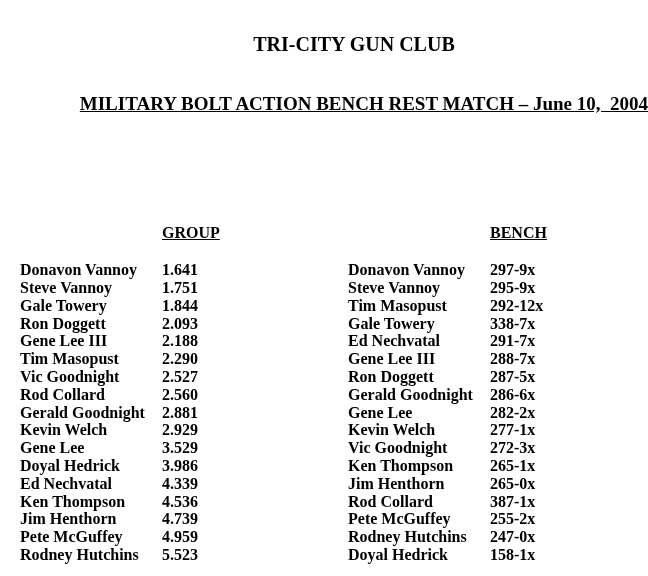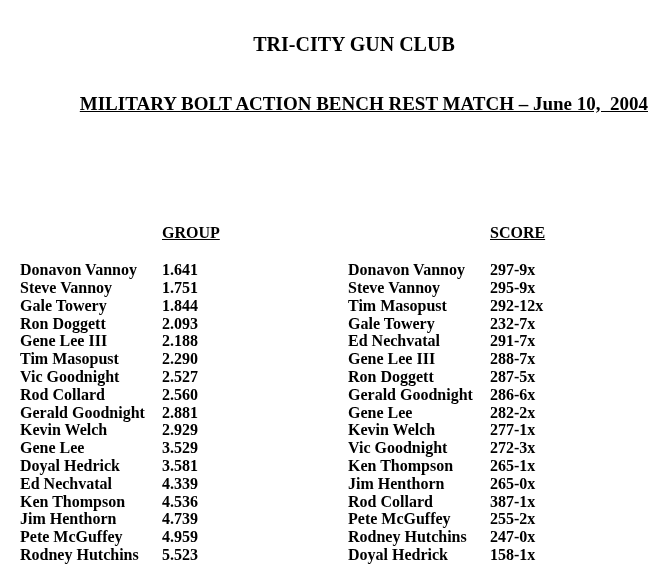--- a/index.html
+++ b/index.html
@@ -103,21 +103,21 @@
         <div class="row">
           <span class="name">Kevin Welch</span>
           <span class="value">2.929</span>
         </div>
         <div class="row">
           <span class="name">Gene Lee</span>
           <span class="value">3.529</span>
         </div>
         <div class="row">
           <span class="name">Doyal Hedrick</span>
-          <span class="value">3.581</span>
+          <span class="value">3.986</span>
         </div>
         <div class="row">
           <span class="name">Ed Nechvatal</span>
           <span class="value">4.339</span>
         </div>
         <div class="row">
           <span class="name">Ken Thompson</span>
           <span class="value">4.536</span>
         </div>
         <div class="row">
@@ -129,37 +129,37 @@
           <span class="value">4.959</span>
         </div>
         <div class="row">
           <span class="name">Rodney Hutchins</span>
           <span class="value">5.523</span>
         </div>
       </div>
   </div>
 
   <div class="results-col col-right">
-    <div class="col-header">SCORE</div>
+    <div class="col-header">BENCH</div>
     <div class="rows" id="score-rows">
         <div class="row">
           <span class="name">Donavon Vannoy</span>
           <span class="value">297-9x</span>
         </div>
         <div class="row">
           <span class="name">Steve Vannoy</span>
           <span class="value">295-9x</span>
         </div>
         <div class="row">
           <span class="name">Tim Masopust</span>
           <span class="value">292-12x</span>
         </div>
         <div class="row">
           <span class="name">Gale Towery</span>
-          <span class="value">232-7x</span>
+          <span class="value">338-7x</span>
         </div>
         <div class="row">
           <span class="name">Ed Nechvatal</span>
           <span class="value">291-7x</span>
         </div>
         <div class="row">
           <span class="name">Gene Lee III</span>
           <span class="value">288-7x</span>
         </div>
         <div class="row">

